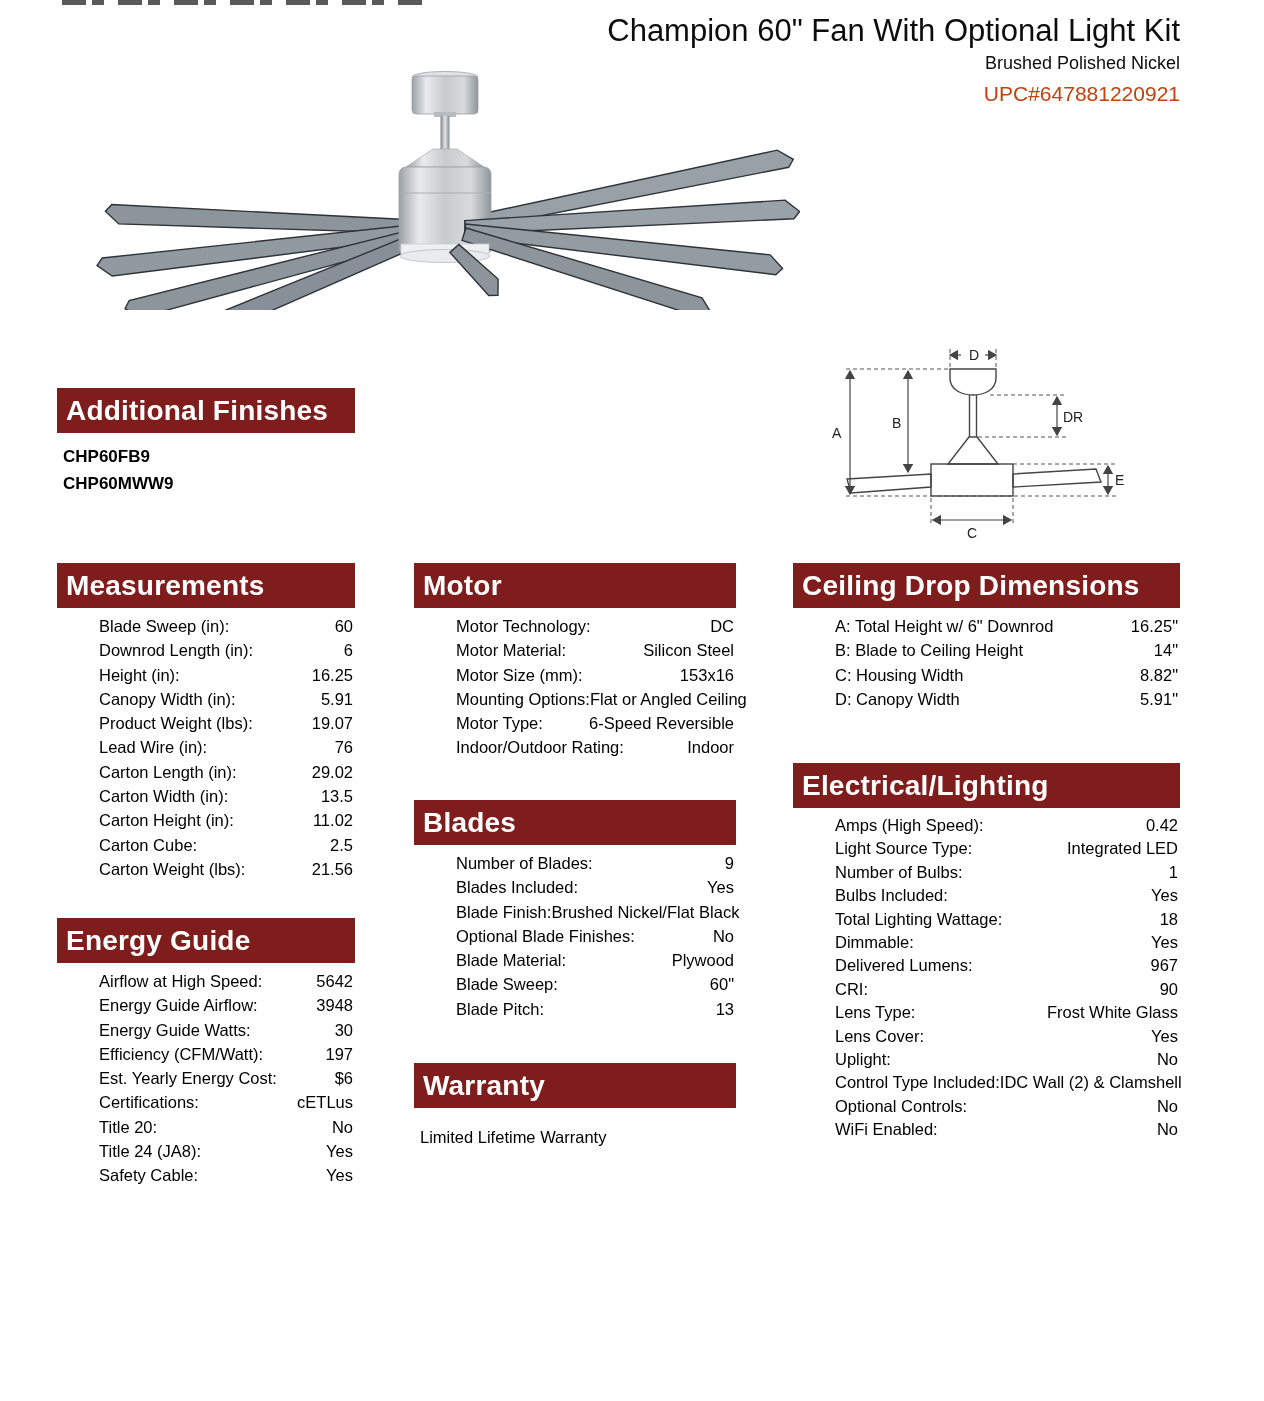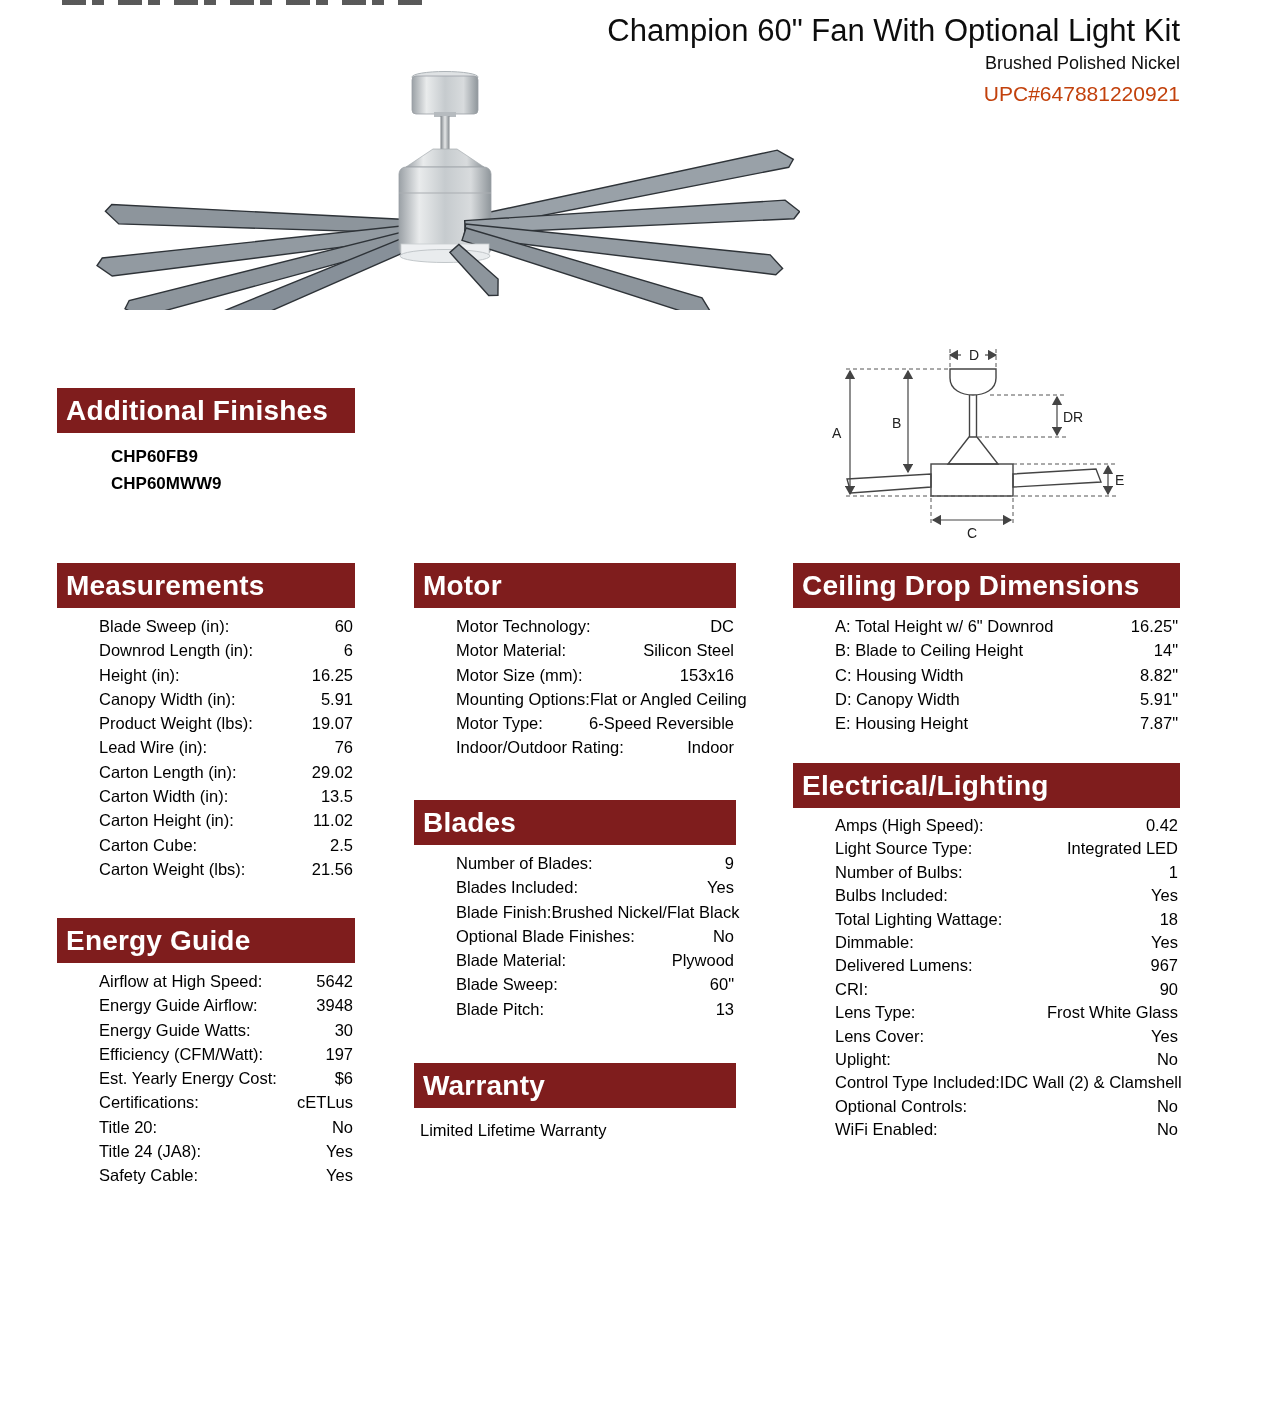--- a/index.html
+++ b/index.html
@@ -33,23 +33,23 @@
   .spec-row {
     display:flex; justify-content:space-between; align-items:baseline;
     font-size:16.5px; line-height:24.3px; padding-left:8px; padding-right:2px;
     white-space:nowrap;
   }
   .spec-row .lbl { text-align:left; }
   .spec-row .val { text-align:right; }
   .rows-tight .spec-row { line-height:23.4px; }
 
   .finish-list { margin-top:10px; padding-left:6px; }
-  .finish-item { font-weight:bold; font-size:17px; line-height:27px;margin-left:48px; }
-
-  .warranty-text { margin-top:13px; padding-left:6px; font-size:16.5px; }
+  .finish-item { font-weight:bold; font-size:17px; line-height:27px; }
+
+  .warranty-text { margin-top:20px; padding-left:6px; font-size:16.5px; }
 
   .fan-art, .dim-art { position:absolute; }
 </style>
 </head>
 <body>
 
 <div class="top-crop"></div>
 
 <div class="title-block">
   <div class="title-main">Champion 60" Fan With Optional Light Kit</div>
@@ -331,24 +331,20 @@
         <span class="val">14"</span>
       </div>
       <div class="spec-row">
         <span class="lbl">C: Housing Width</span>
         <span class="val">8.82"</span>
       </div>
       <div class="spec-row">
         <span class="lbl">D: Canopy Width</span>
         <span class="val">5.91"</span>
       </div>
-      <div class="spec-row">
-        <span class="lbl">E: Housing Height</span>
-        <span class="val">7.87"</span>
-      </div>
     </div>
 </section>
 
 <section class="sec" style="left:793px; top:763px; width:387px;">
   <div class="sec-header">Electrical/Lighting</div>
   <div class="spec-rows rows-tight">
       <div class="spec-row">
         <span class="lbl">Amps (High Speed):</span>
         <span class="val">0.42</span>
       </div>

